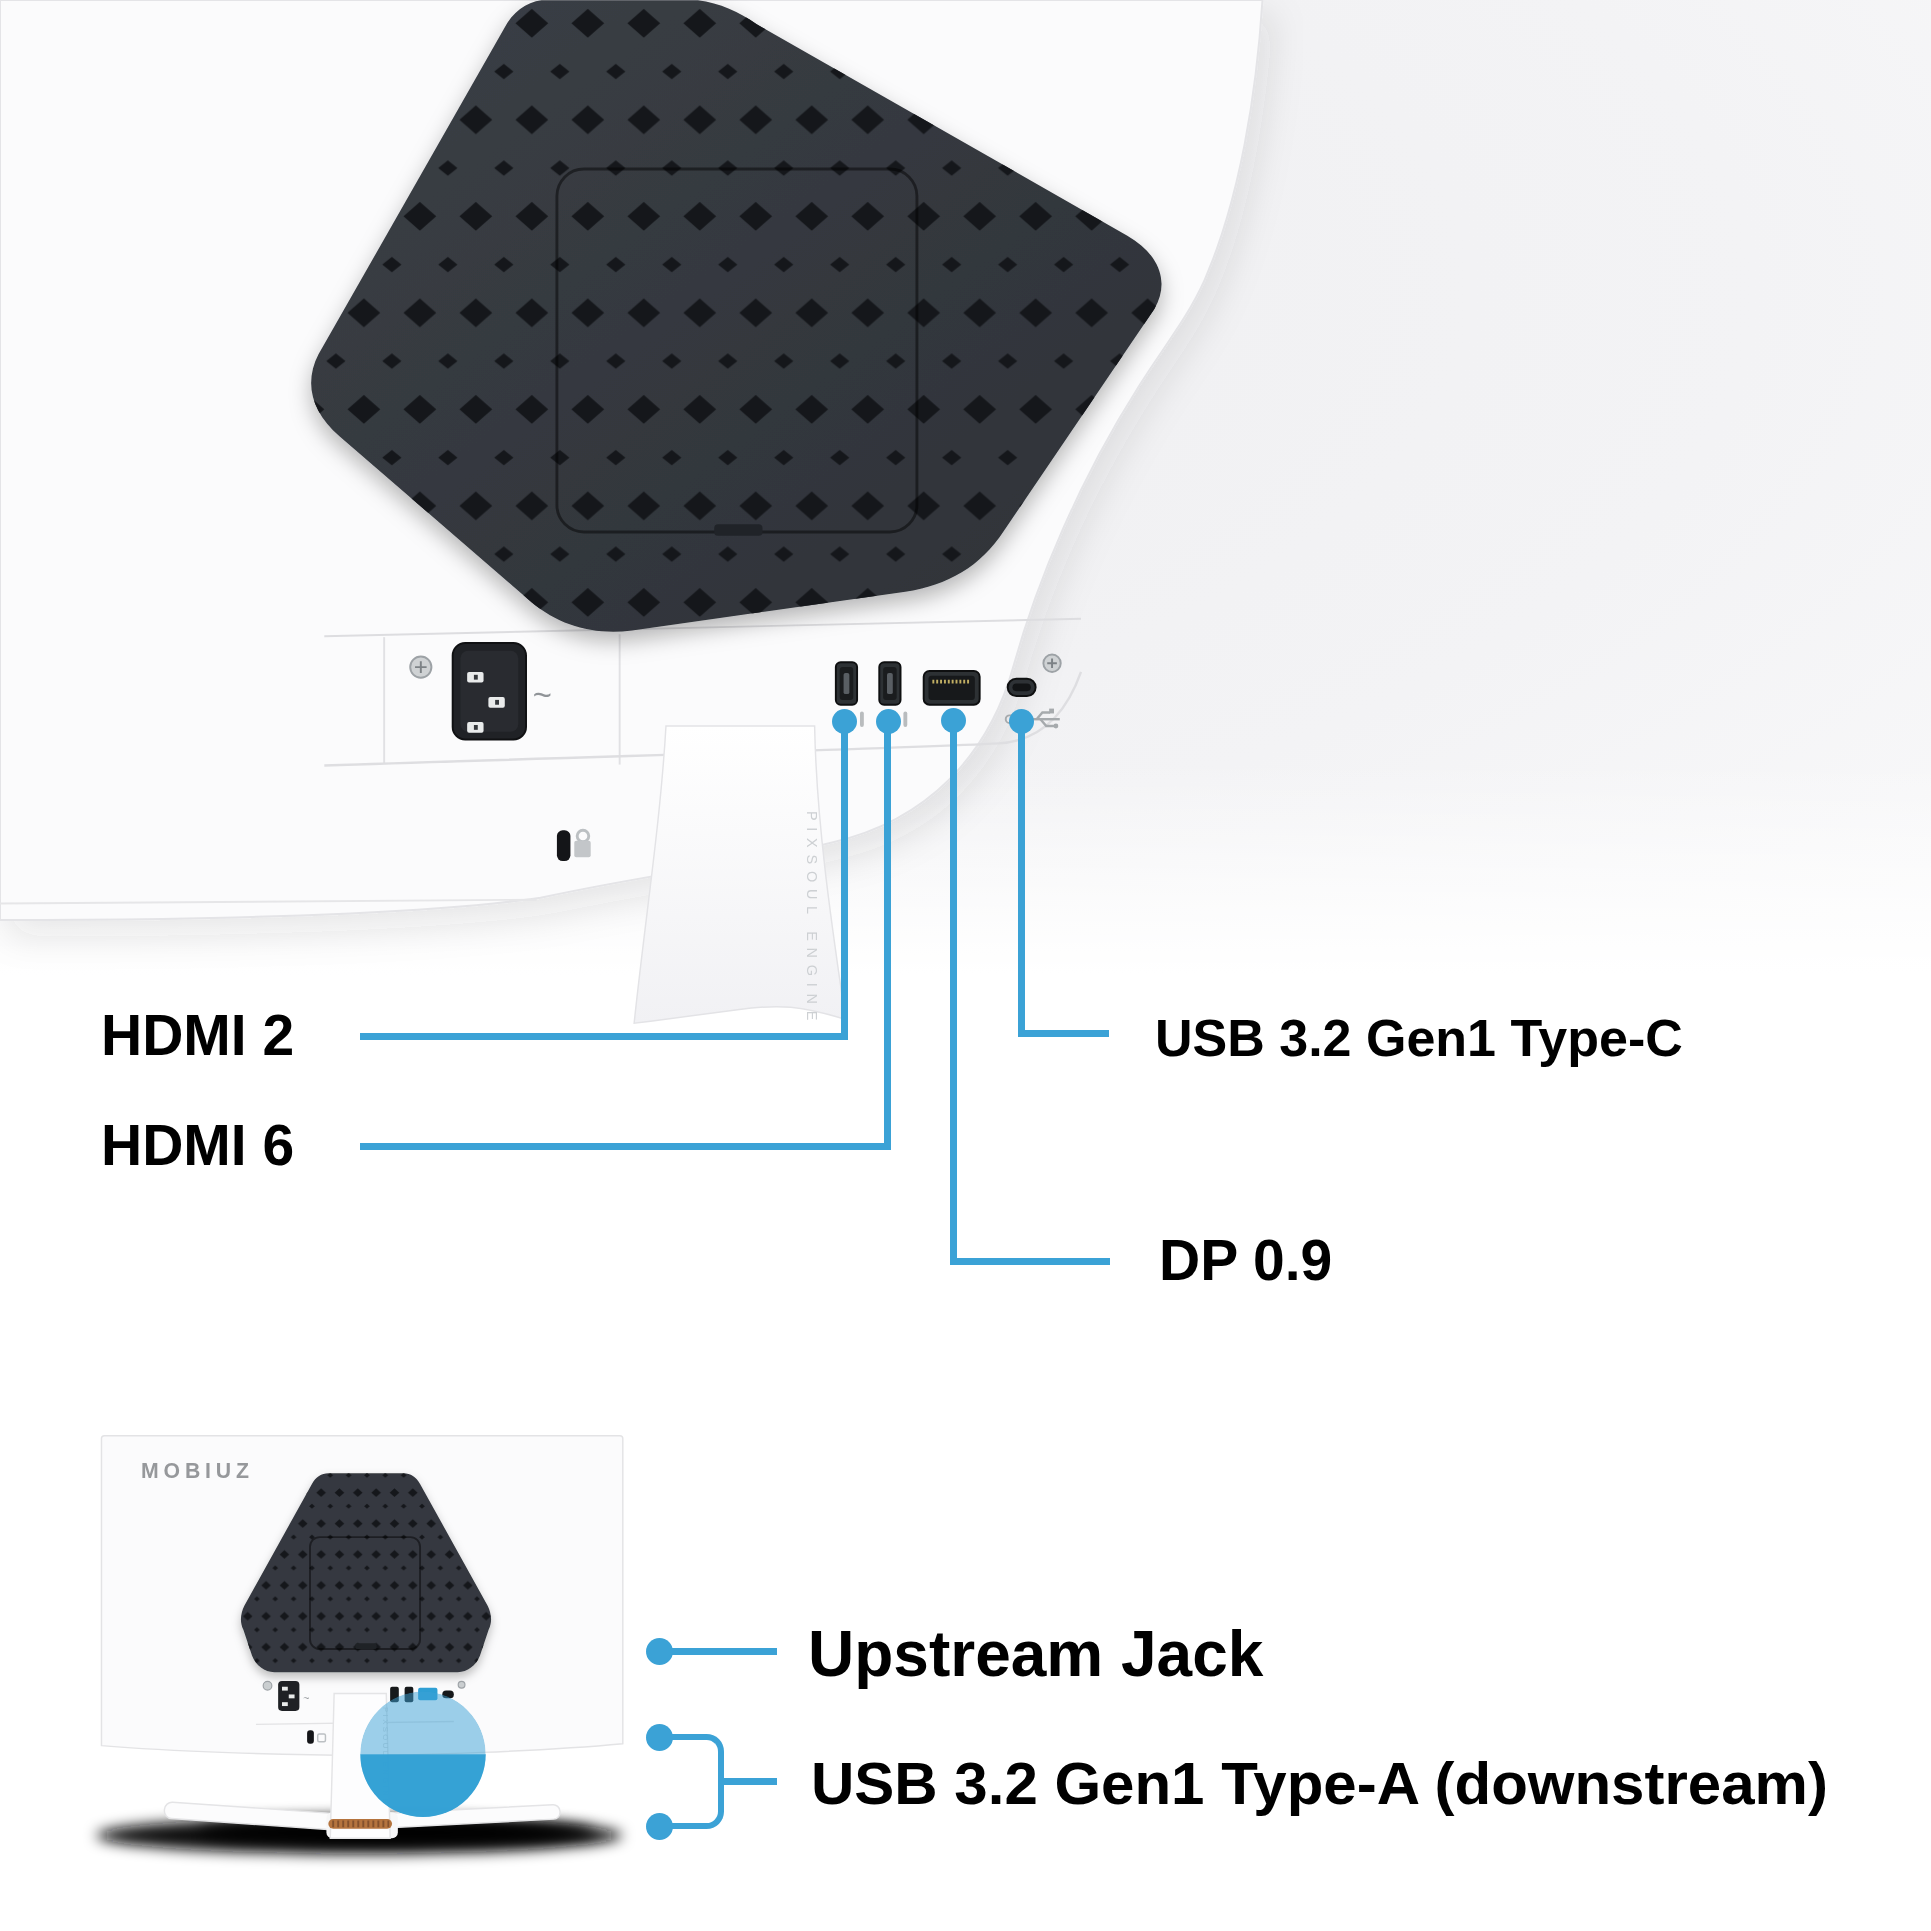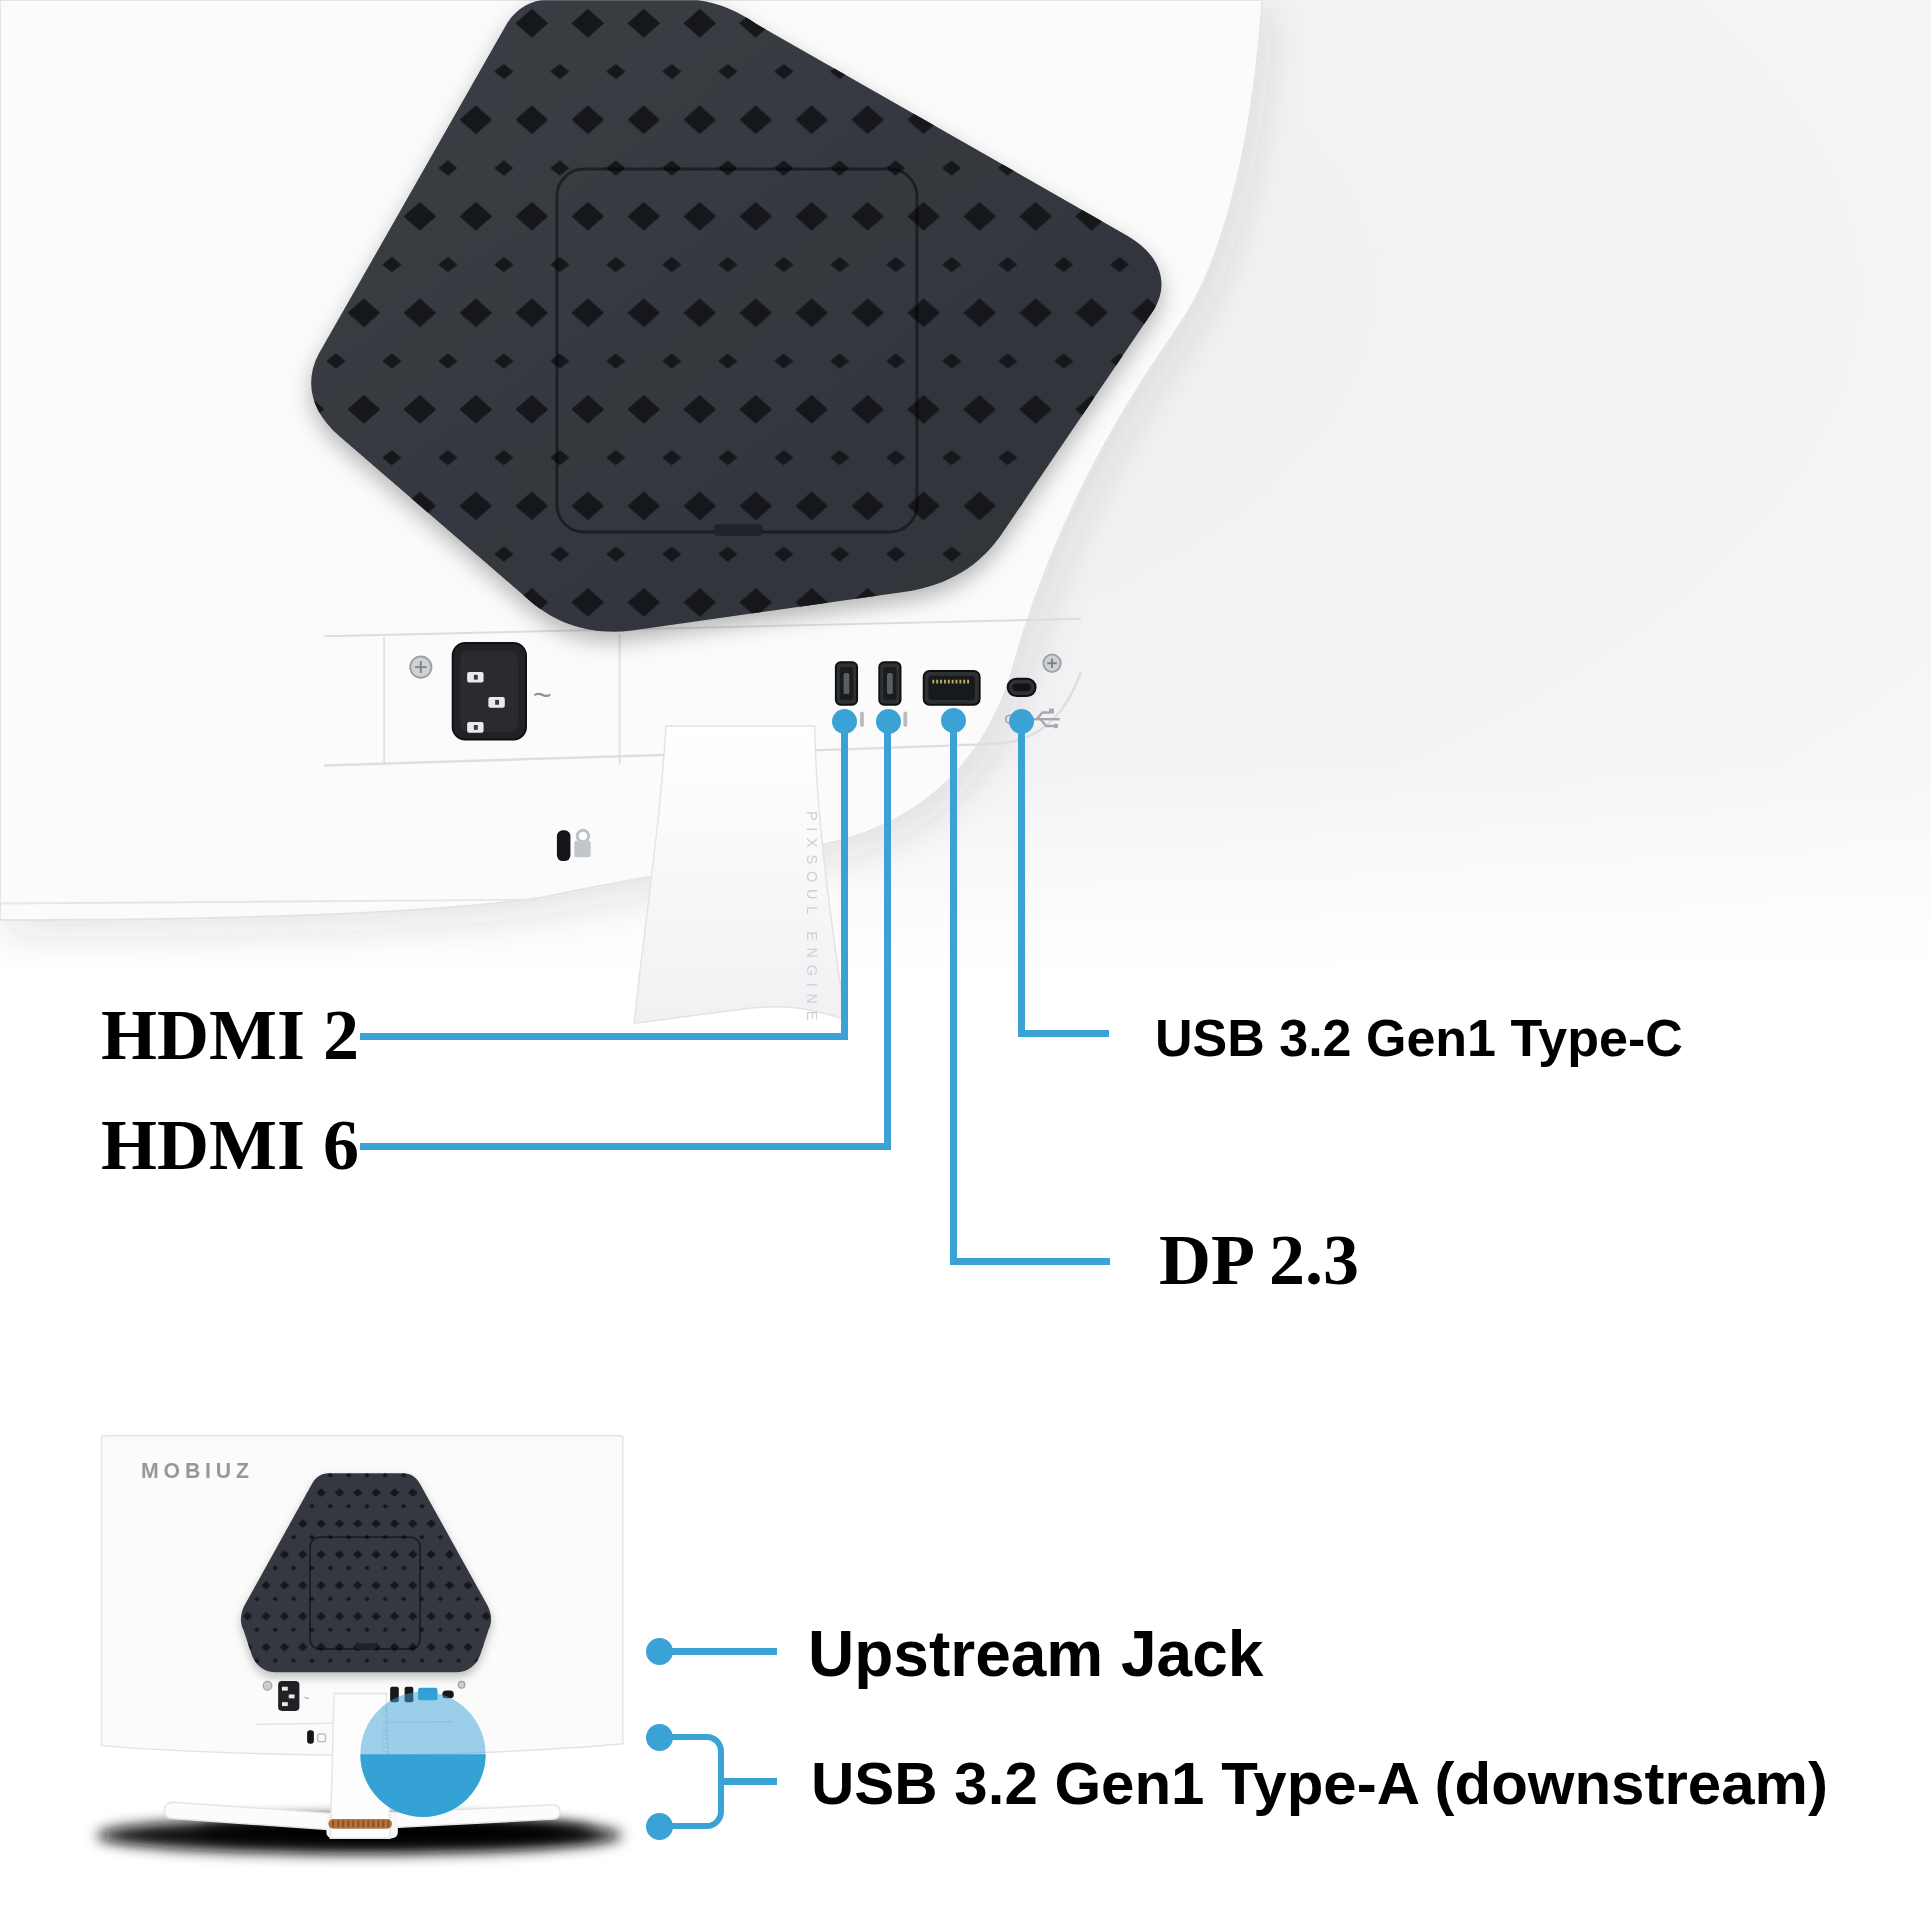--- a/index.html
+++ b/index.html
@@ -24,21 +24,21 @@
   .bracket{
     position:absolute;background:transparent;
     border-top:6.8px solid #3BA2D6;border-right:6.8px solid #3BA2D6;border-bottom:6.8px solid #3BA2D6;
     border-radius:0 17.4px 17.4px 0;
   }
   
   .lbl{
     position:absolute;color:#000;font-weight:700;letter-spacing:0px;
     font-family:"Liberation Sans", sans-serif;white-space:nowrap;
   }
-  .lbl-68{font-size:72px;line-height:71px;font-family:Liberation Serif, serif;}
+  .lbl-68{font-size:57px;line-height:71px;}
   .lbl-66{font-size:64px;line-height:70px;}
   .lbl-62{font-size:60px;line-height:66px;}
   .lbl-2line{font-size:52px;line-height:93px;}
 </style>
 </head>
 <body>
 
 <div class="bg-top"></div>
 
 <svg id="fig-top" width="1303" height="1062" viewBox="0 0 1350 1100">
@@ -257,21 +257,21 @@
 <div class="co" style="left:950px;top:1258px;width:160px;height:6.8px;"></div>
 
 <div class="co" style="left:1018px;top:719px;width:6.8px;height:318px;"></div>
 <div class="co" style="left:1018px;top:1030px;width:91px;height:6.8px;"></div>
 
 <div class="lbl lbl-68" style="left:101px;top:1000px;">HDMI 2</div>
 <div class="lbl lbl-68" style="left:101px;top:1110px;">HDMI 6</div>
 <div class="lbl lbl-2line" style="left:1155px;top:992px;">
   <div>USB 3.2 Gen1 Type-C</div>
 </div>
-<div class="lbl lbl-68" style="left:1159px;top:1225px;">DP 2.3</div>
+<div class="lbl lbl-68" style="left:1159px;top:1225px;">DP 0.9</div>
 
 <div class="co-dot" style="left:646px;top:1638px;width:27px;height:27px;"></div>
 <div class="co" style="left:671px;top:1648px;width:106px;height:6.8px;"></div>
 
 <div class="co-dot" style="left:646px;top:1724px;width:27px;height:27px;"></div>
 <div class="co-dot" style="left:646px;top:1813px;width:27px;height:27px;"></div>
 <div class="bracket" style="left:659px;top:1734px;width:59px;height:83px;"></div>
 <div class="co" style="left:722px;top:1778px;width:55px;height:6.8px;"></div>
 
 <div class="lbl lbl-66" style="left:808px;top:1619px;">Upstream Jack</div>

